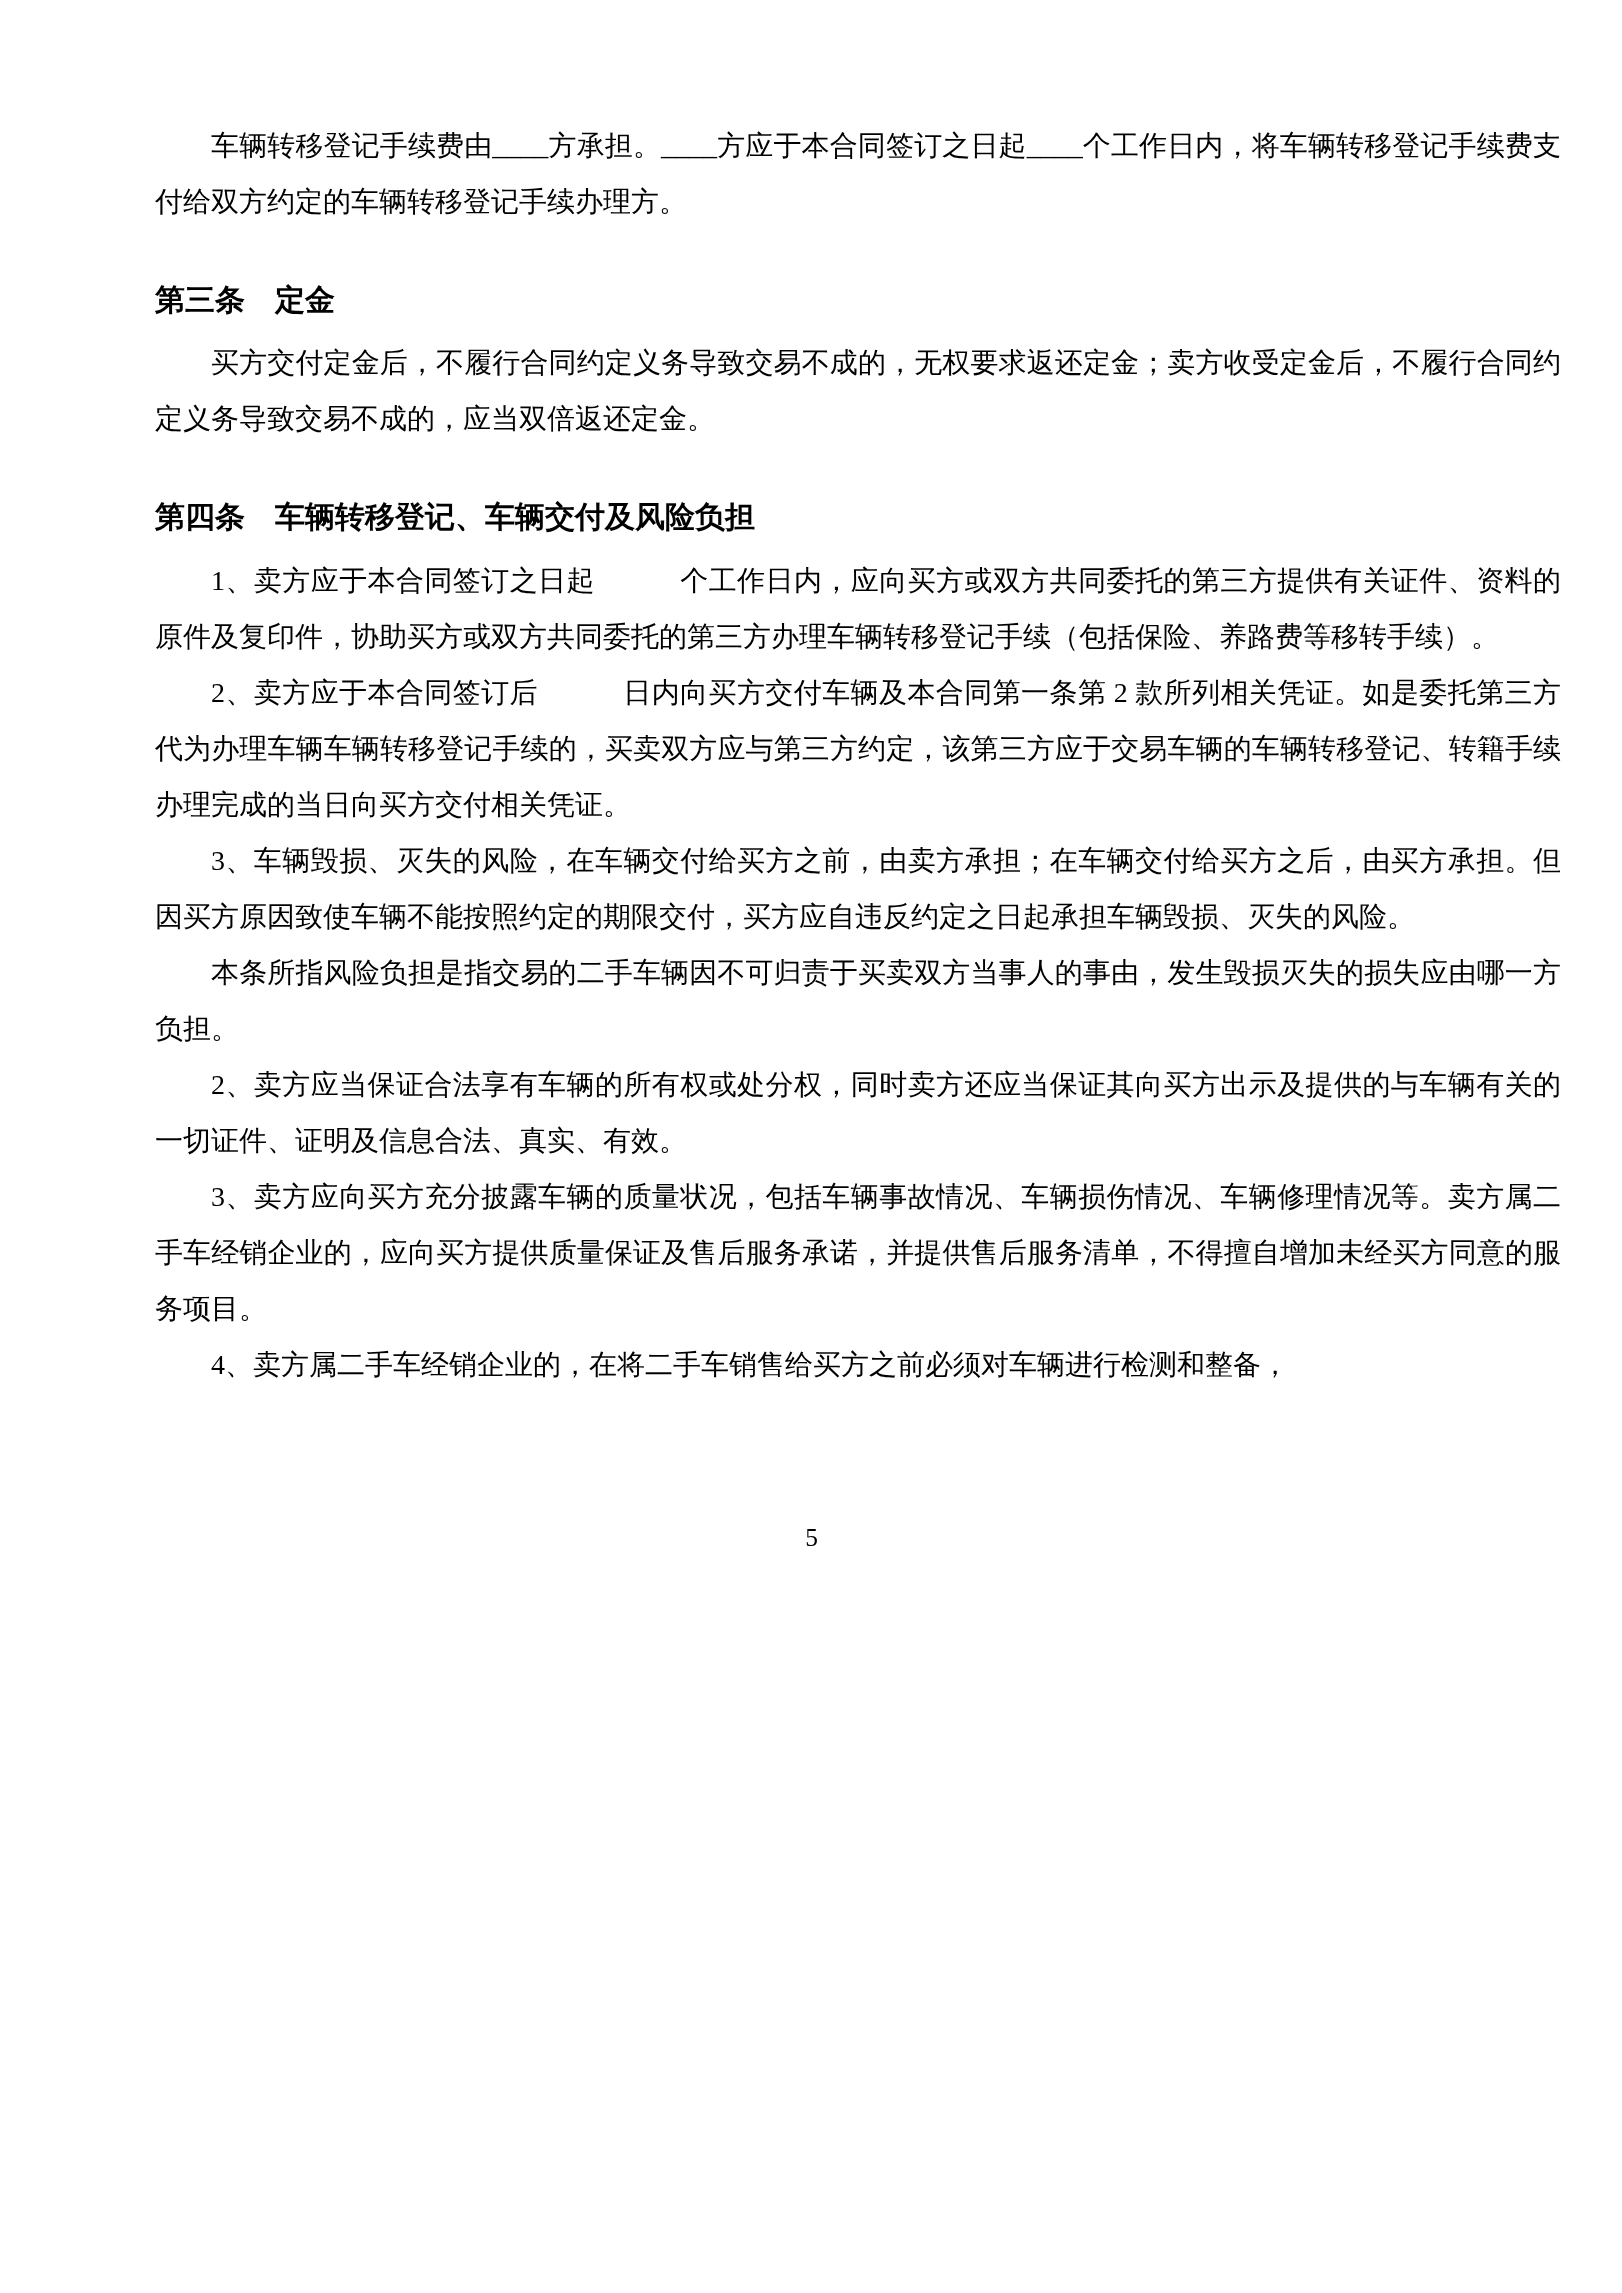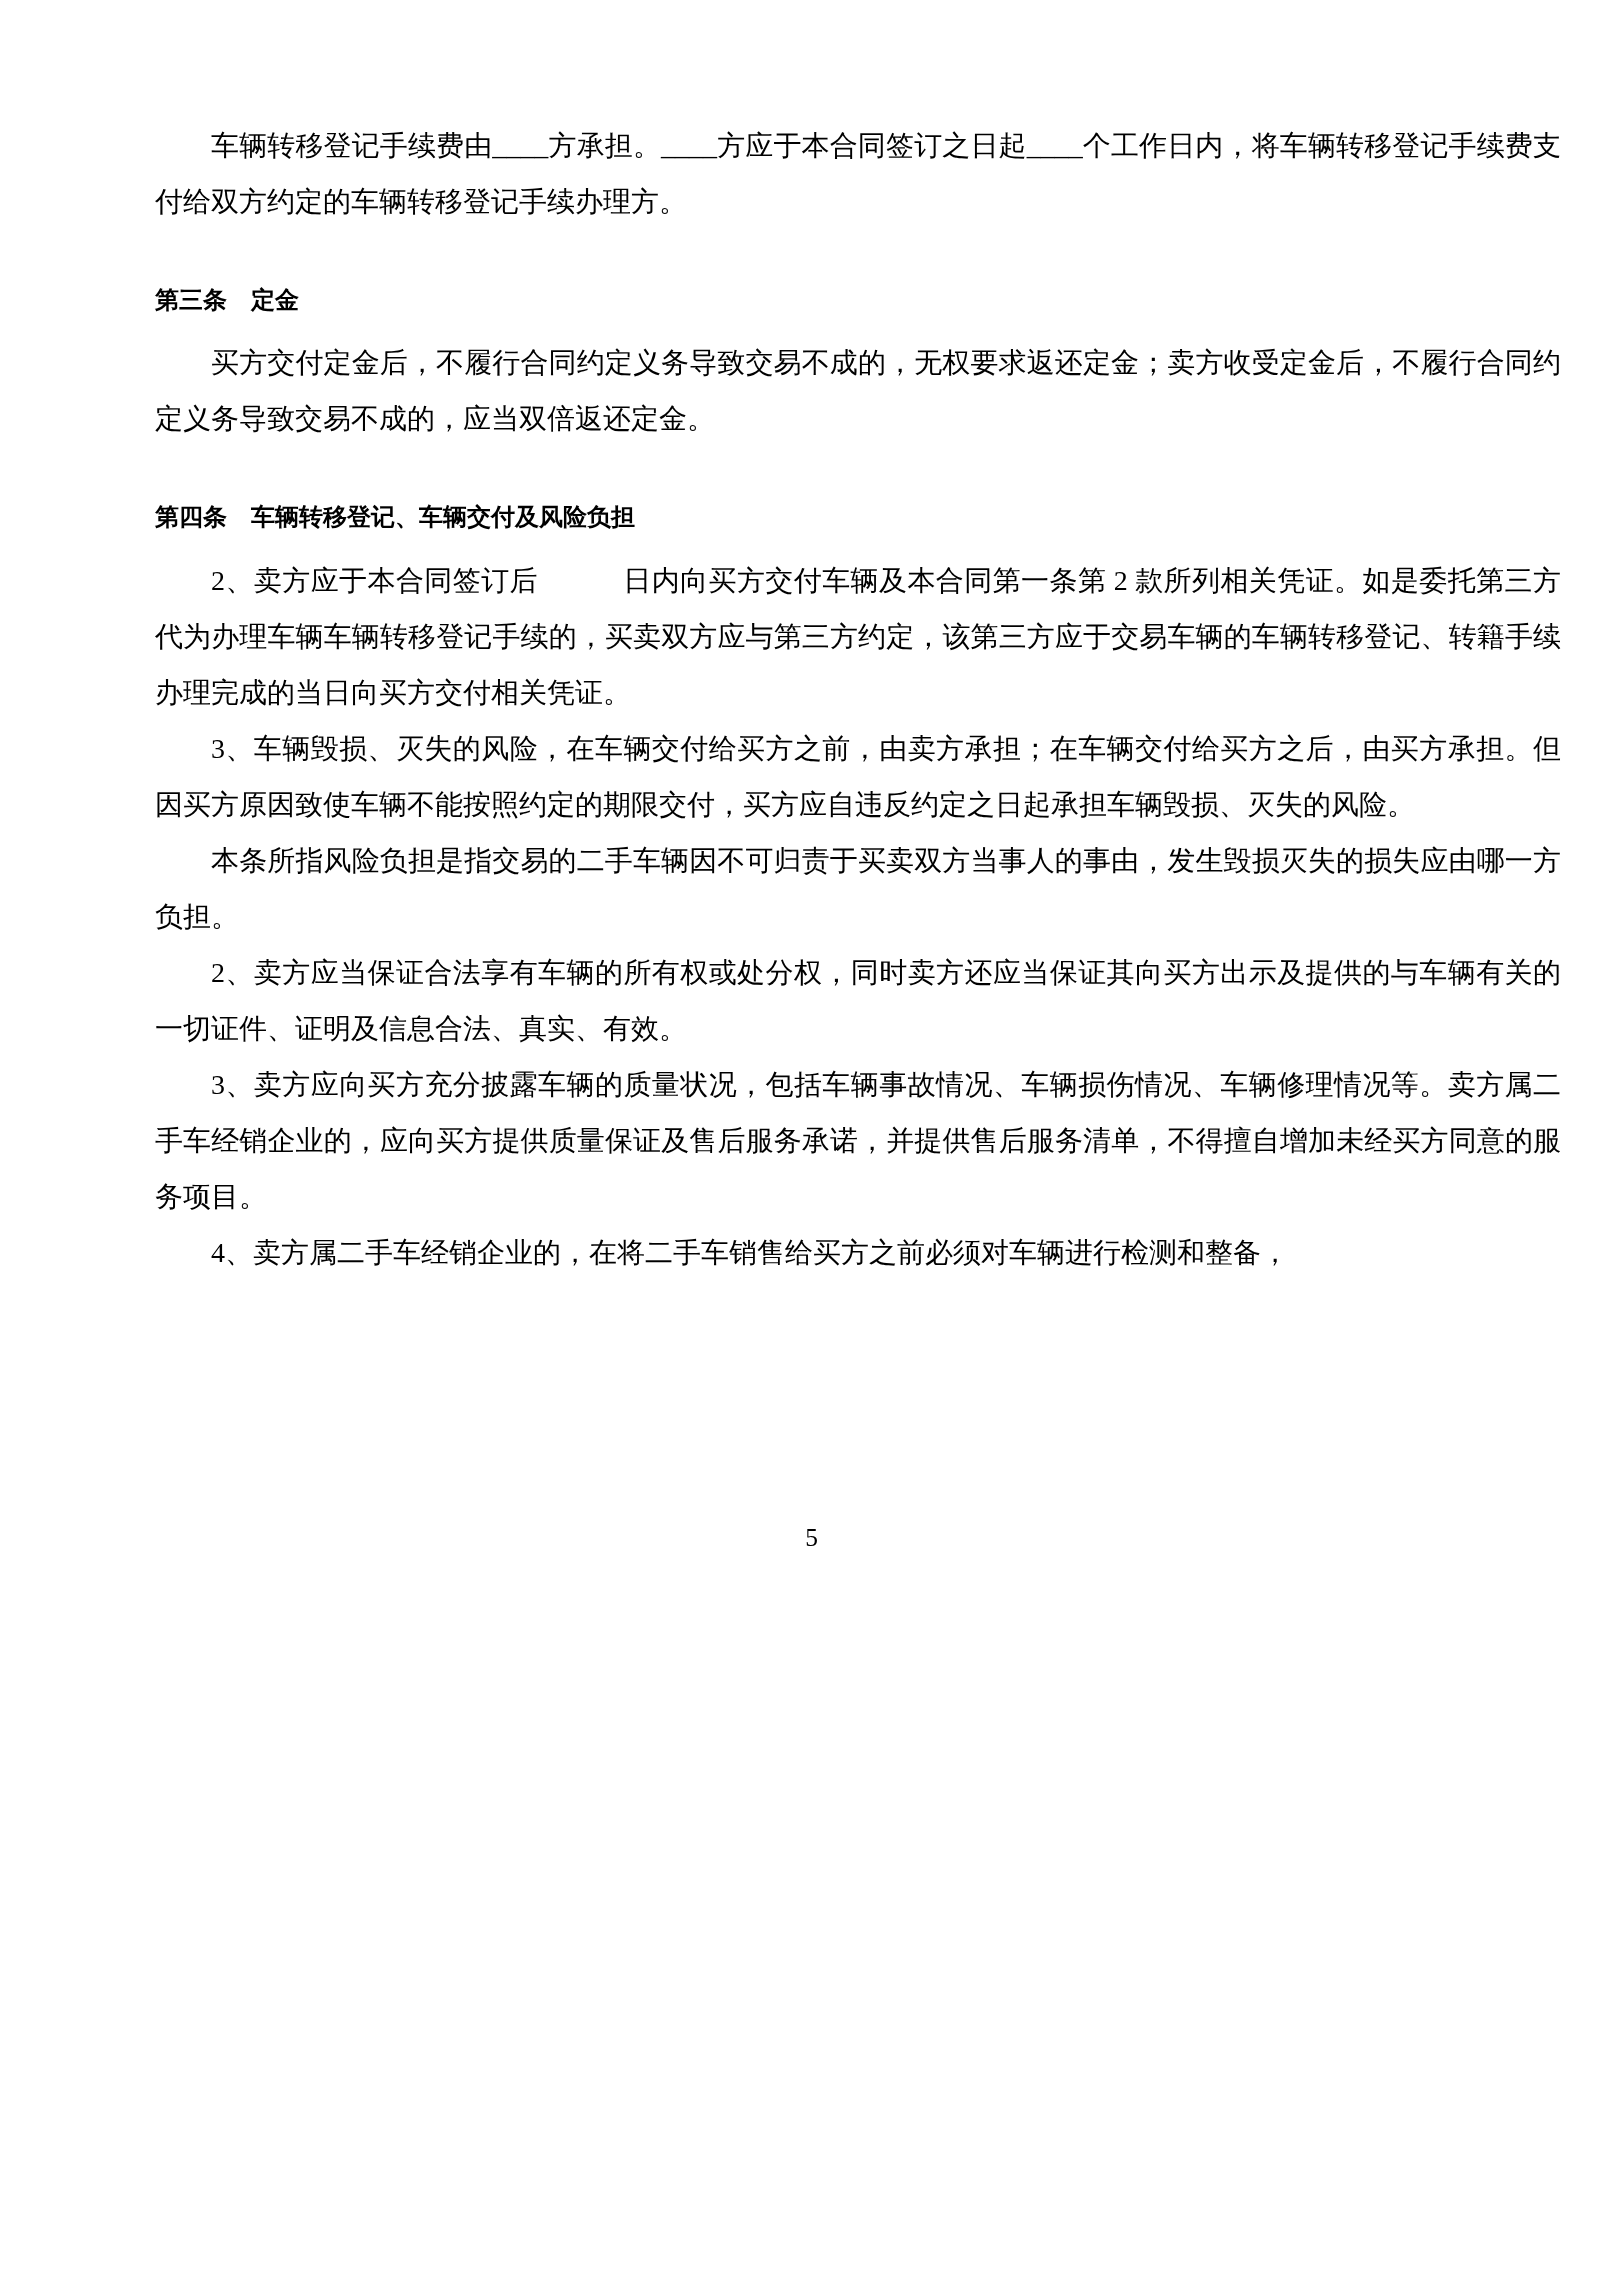--- a/index.html
+++ b/index.html
@@ -21,21 +21,21 @@
     text-align: justify;
   }
   p.body-para {
     margin: 0;
     text-indent: 2em;
     word-break: break-all;
   }
   h2.article-heading {
     margin: 42px 0 7.3px 0;
     font-family: "Liberation Sans", "DejaVu Sans", sans-serif;
-    font-size: 24px;
+    font-size: 30px;
     font-weight: bold;
     line-height: 56px;
     text-align: left;
   }
   .page-number {
     position: absolute;
     left: 0;
     bottom: 56px;
     width: 100%;
     text-align: center;
@@ -51,20 +51,21 @@
 
   <p class="body-para">车辆转移登记手续费由____方承担。____方应于本合同签订之日起____个工作日内，将车辆转移登记手续费支付给双方约定的车辆转移登记手续办理方。</p>
 
   <h2 class="article-heading">第三条　定金</h2>
 
 
   <p class="body-para">买方交付定金后，不履行合同约定义务导致交易不成的，无权要求返还定金；卖方收受定金后，不履行合同约定义务导致交易不成的，应当双倍返还定金。</p>
 
   <h2 class="article-heading">第四条　车辆转移登记、车辆交付及风险负担</h2>
 
+  <p class="body-para">1、卖方应于本合同签订之日起　　　个工作日内，应向买方或双方共同委托的第三方提供有关证件、资料的原件及复印件，协助买方或双方共同委托的第三方办理车辆转移登记手续（包括保险、养路费等移转手续）。</p>
 
   <p class="body-para">2、卖方应于本合同签订后　　　日内向买方交付车辆及本合同第一条第 2 款所列相关凭证。如是委托第三方代为办理车辆车辆转移登记手续的，买卖双方应与第三方约定，该第三方应于交易车辆的车辆转移登记、转籍手续办理完成的当日向买方交付相关凭证。</p>
 
   <p class="body-para">3、车辆毁损、灭失的风险，在车辆交付给买方之前，由卖方承担；在车辆交付给买方之后，由买方承担。但因买方原因致使车辆不能按照约定的期限交付，买方应自违反约定之日起承担车辆毁损、灭失的风险。</p>
 
   <p class="body-para">本条所指风险负担是指交易的二手车辆因不可归责于买卖双方当事人的事由，发生毁损灭失的损失应由哪一方负担。</p>
 
 
 
 

